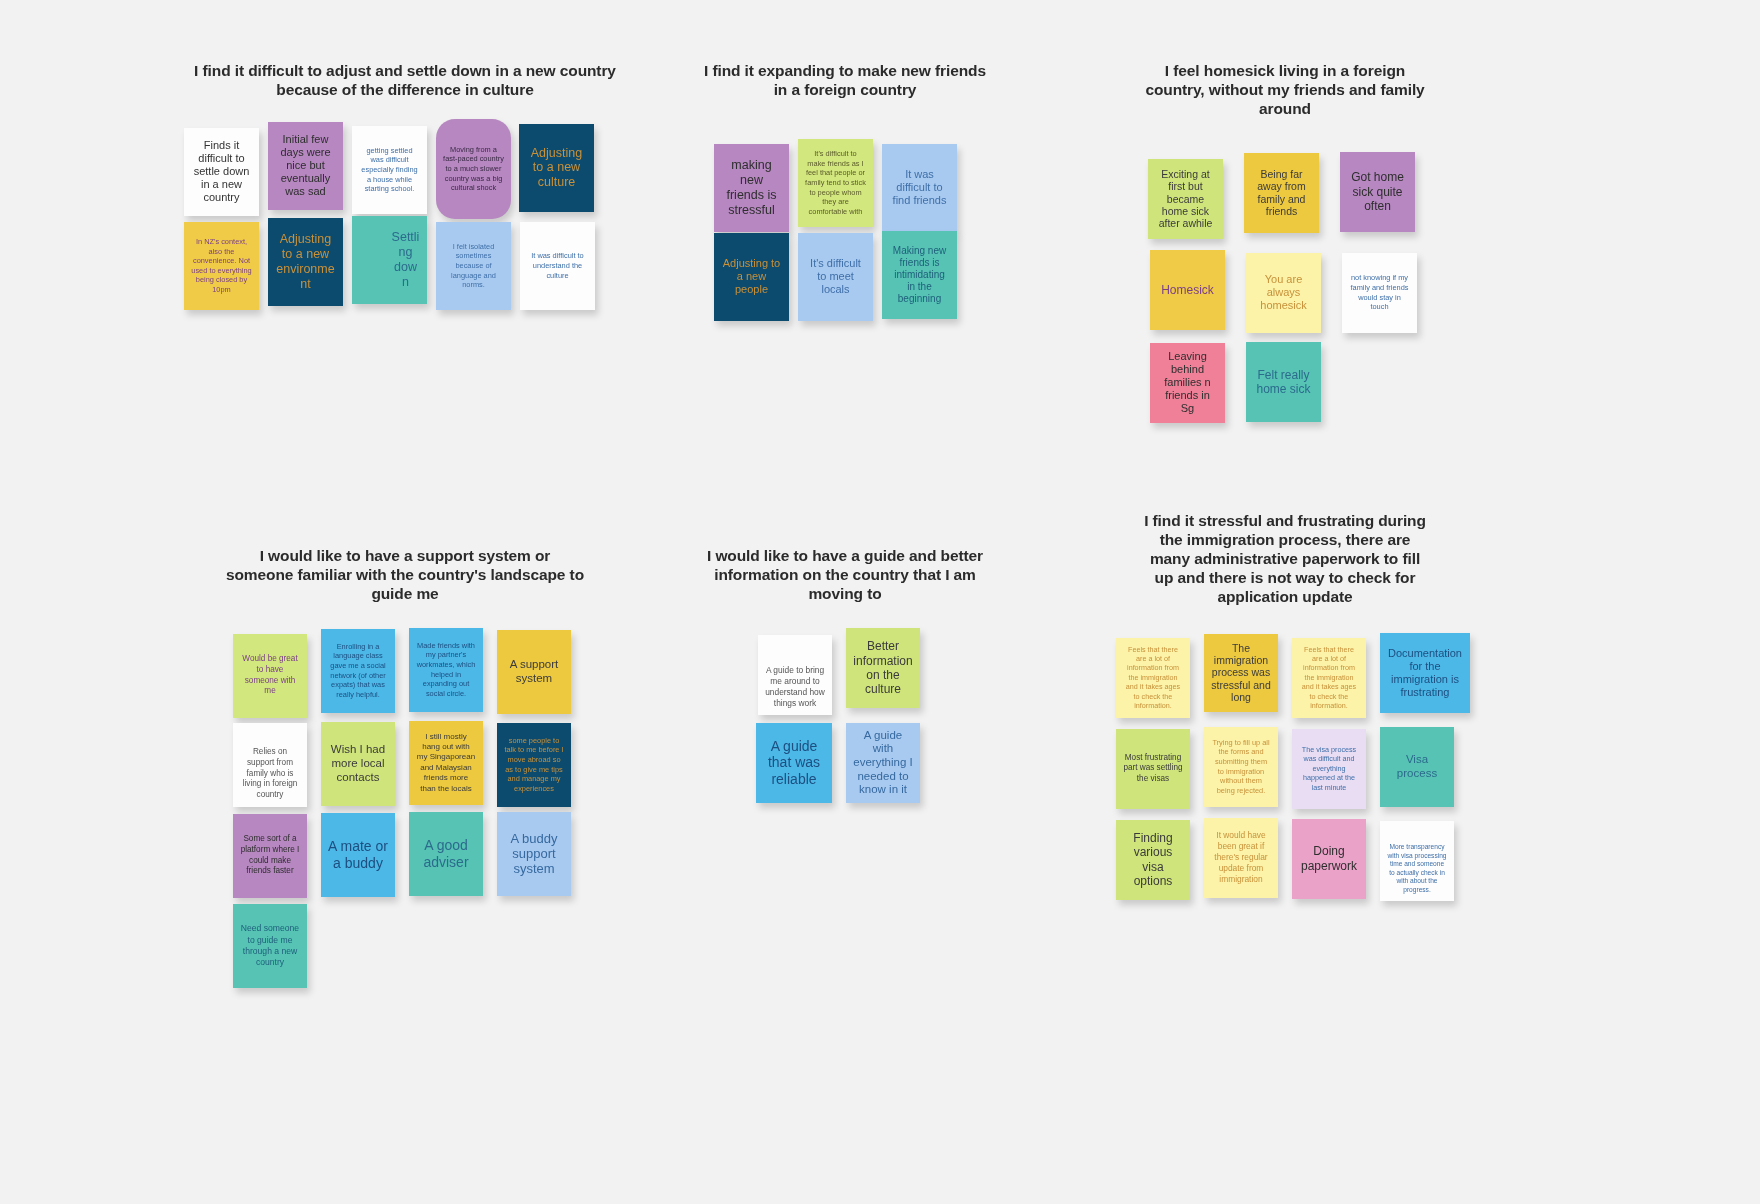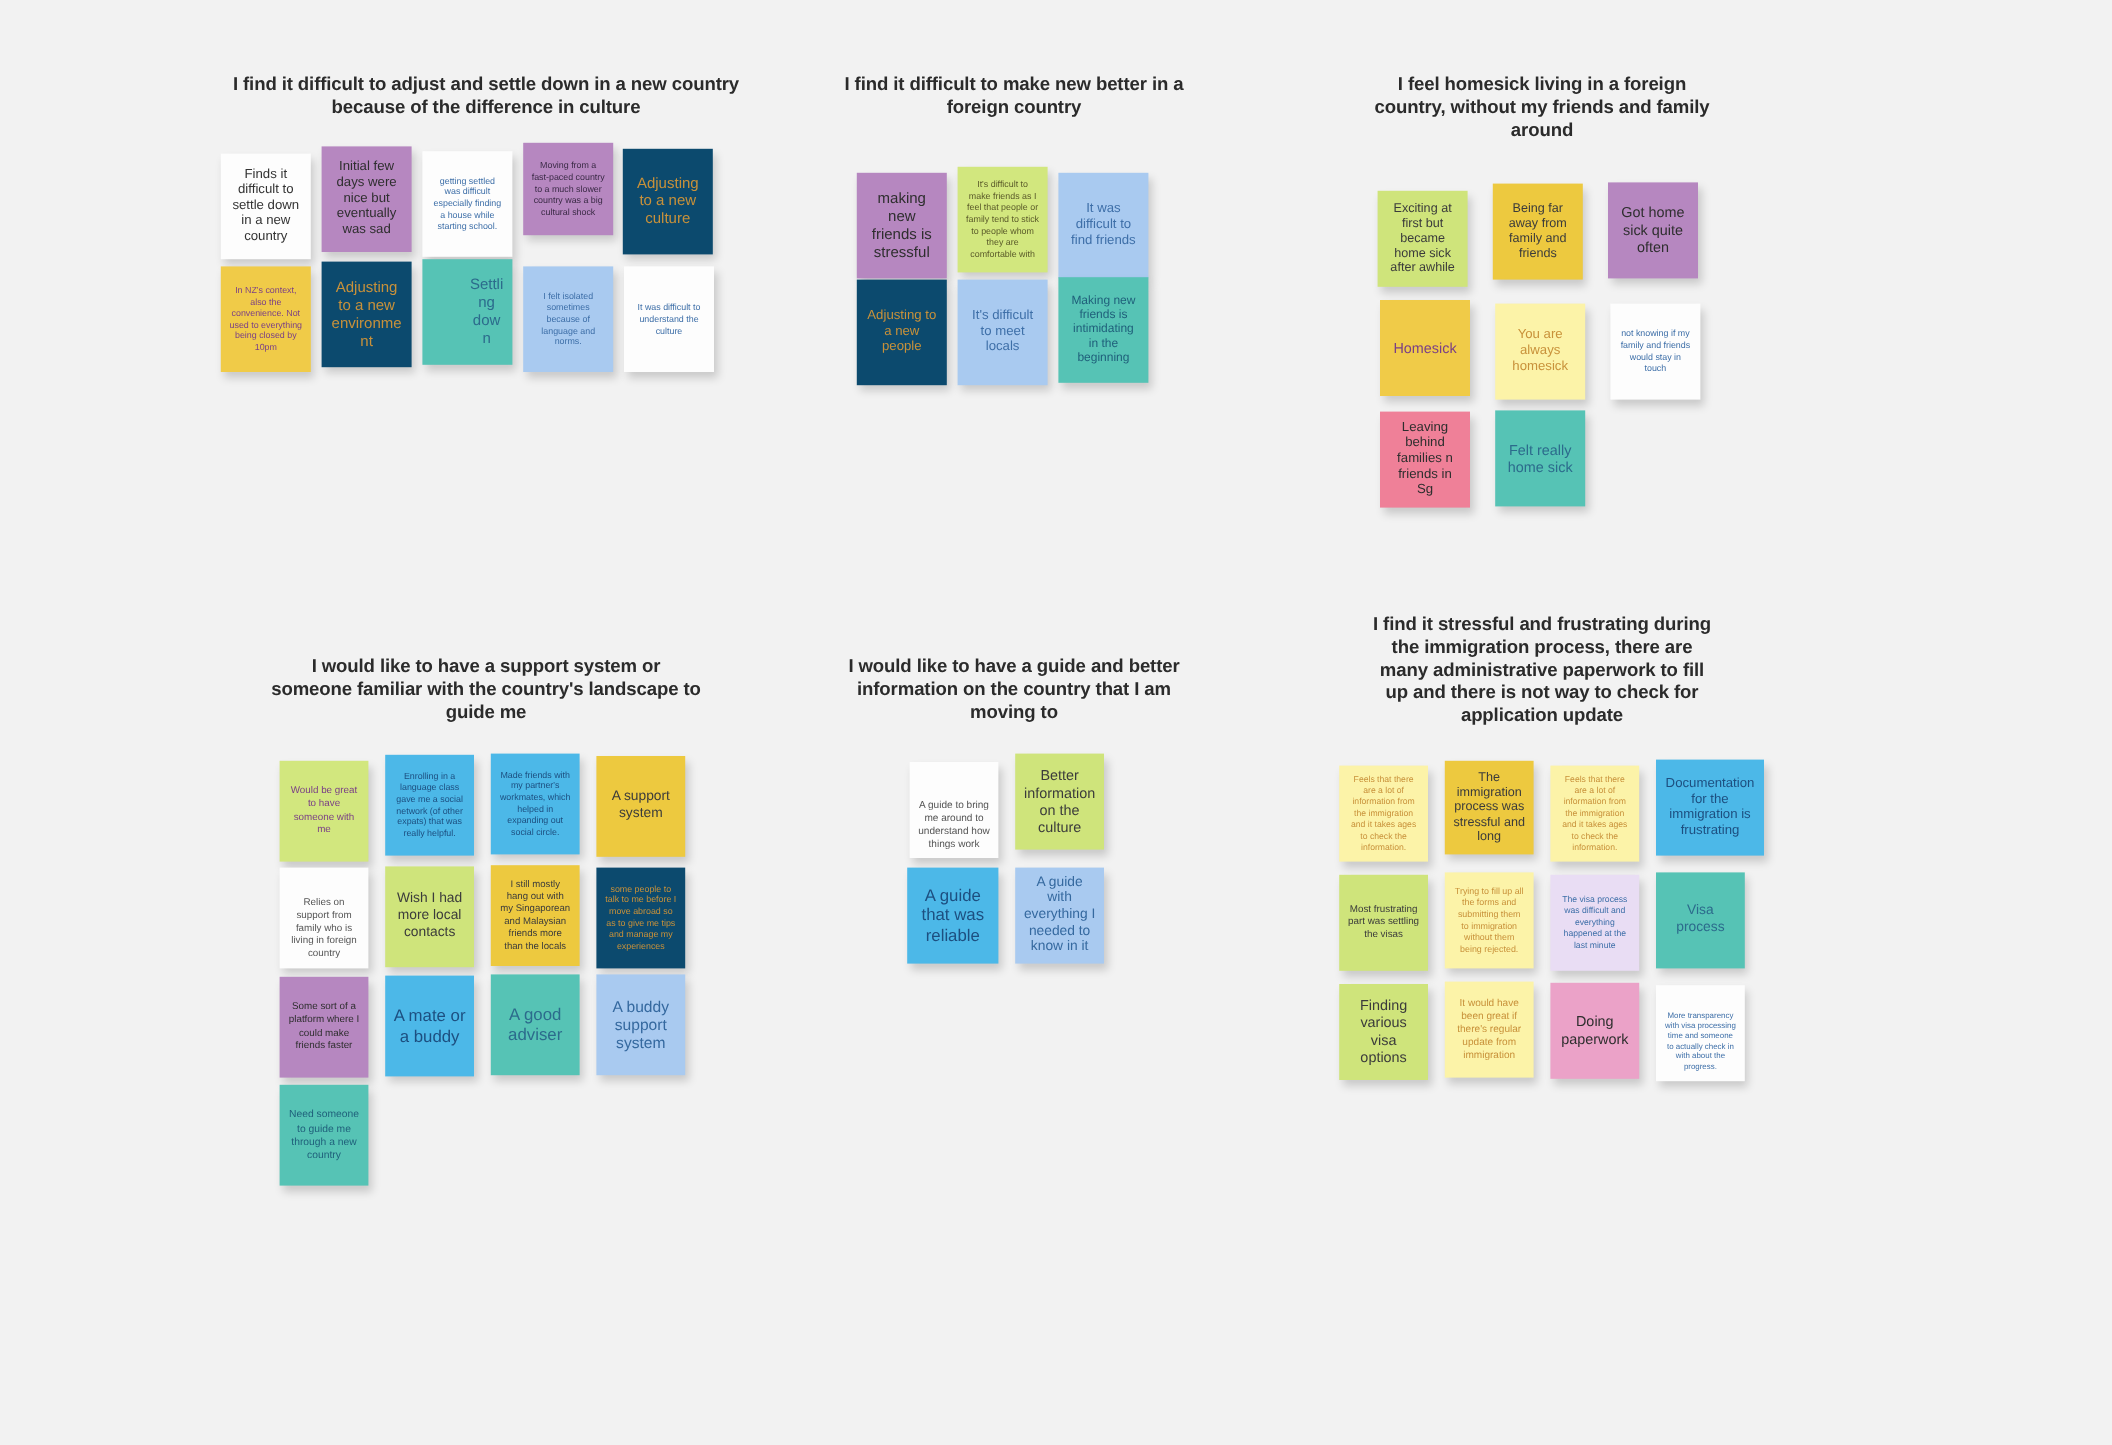--- a/index.html
+++ b/index.html
@@ -77,21 +77,21 @@
     <div class="notes" style="height:200px;margin-top:30px;">
       <div class="note s-md c-white" style="left:4px;top:-2px;height:88px;">
           <span>Finds it difficult to settle down in a new country</span>
         </div>
       <div class="note s-md c-purple" style="left:88px;top:-8px;height:88px;">
           <span>Initial few days were nice but eventually was sad</span>
         </div>
       <div class="note s-sm c-white-b" style="left:172px;top:-4px;height:88px;">
           <span>getting settled was difficult especially finding a house while starting school.</span>
         </div>
-      <div class="note s-sm c-purple2" style="left:256px;top:-11px;height:77px;">
+      <div class="note s-sm c-purple2" style="left:256px;top:-11px;height:100px;border-radius:19px;">
           <span>Moving from a fast-paced country to a much slower country was a big cultural shock</span>
         </div>
       <div class="note s-lg c-yellow" style="left:339px;top:-6px;height:88px;">
           <span>Adjusting to a new culture</span>
         </div>
 
       <div class="note s-sm c-yellow-d" style="left:4px;top:92px;height:88px;">
           <span>In NZ's context, also the convenience. Not used to everything being closed by 10pm</span>
         </div>
       <div class="note s-lg c-yellow" style="left:88px;top:88px;height:88px;">
@@ -103,21 +103,21 @@
       <div class="note s-sm c-blue" style="left:256px;top:92px;height:88px;">
           <span>I felt isolated sometimes because of language and norms.</span>
         </div>
       <div class="note s-sm c-white-b" style="left:340px;top:92px;height:88px;">
           <span>It was difficult to understand the culture</span>
         </div>
     </div>
   </div>
 
   <div class="group" style="left:700px;top:62px;width:290px;">
-    <div class="group-title" style="width:290px;">I find it difficult to make new better in a foreign country</div>
+    <div class="group-title" style="width:290px;">I find it expanding to make new friends in a foreign country</div>
     <div class="notes" style="height:200px;margin-top:47px;">
       <div class="note s-lg c-purple" style="left:14px;top:-3px;height:88px;">
           <span>making new friends is stressful</span>
         </div>
       <div class="note s-sm c-green" style="left:98px;top:-8px;height:88px;">
           <span>It's difficult to make friends as I feel that people or family tend to stick to people whom they are comfortable with</span>
         </div>
       <div class="note s-md c-blue" style="left:182px;top:-3px;height:88px;">
           <span>It was difficult to find friends</span>
         </div>

